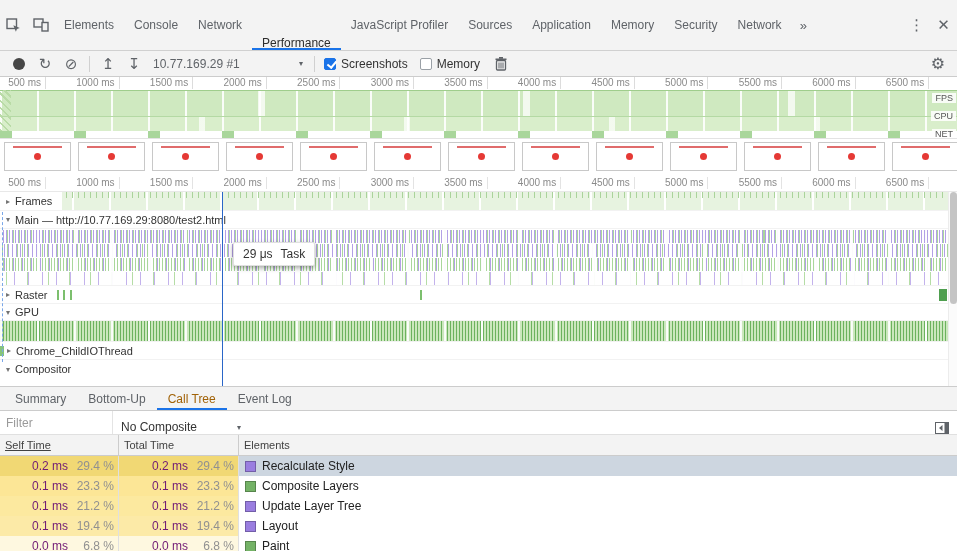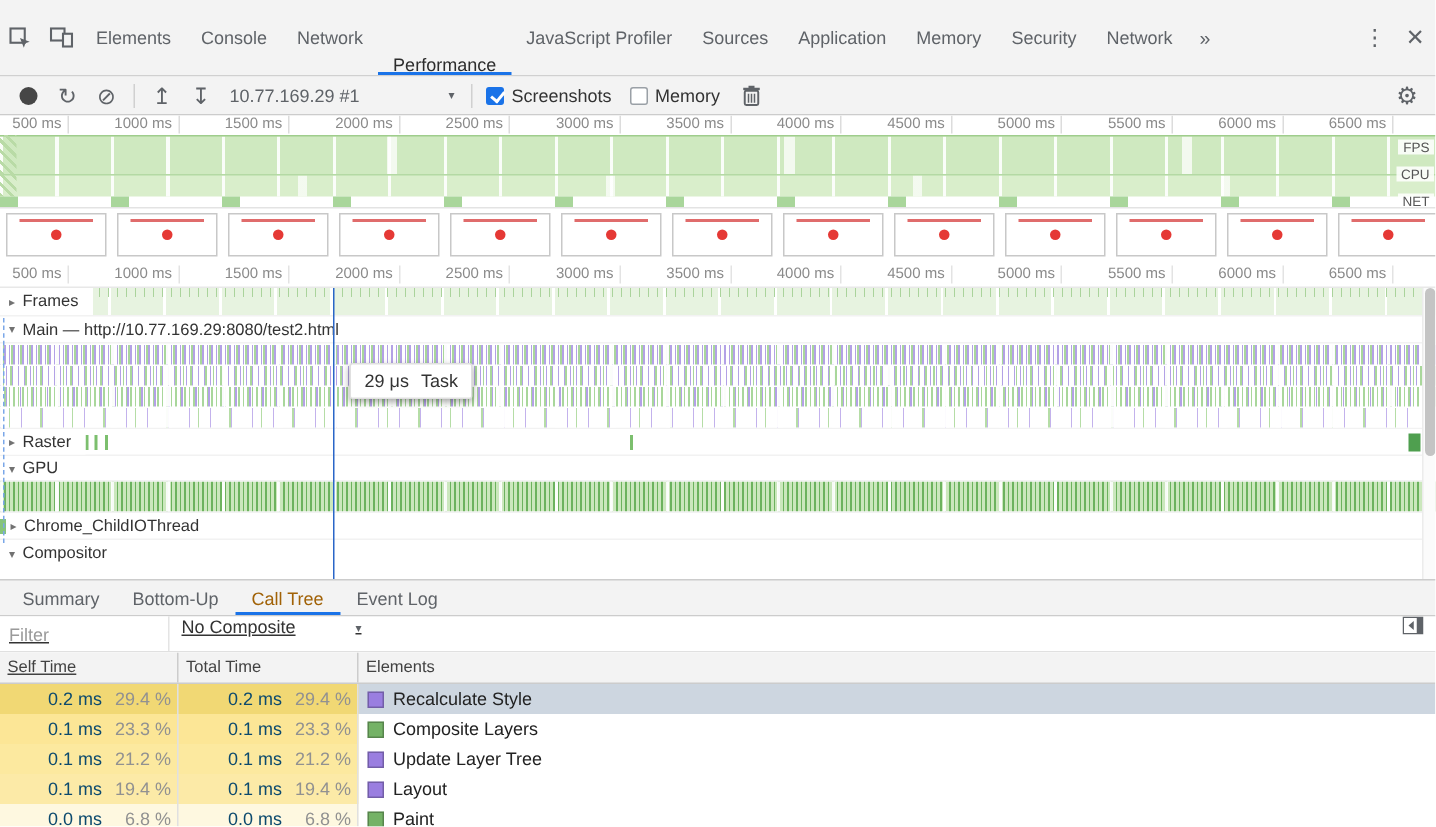--- a/index.html
+++ b/index.html
@@ -97,42 +97,42 @@
   .scrollbar { position: absolute; right: 0; top: 0; bottom: 0; width: 9px; background: #fbfbfb; border-left: 1px solid #ececec; z-index: 5; }
   .scroll-thumb { position: absolute; top: 0; left: 1px; width: 7px; height: 112px; background: #c4c4c4; border-radius: 4px; }
 
   
   .bottom-tabs { flex: 0 0 25px; background: #f3f3f3; border-top: 1px solid #ccc; border-bottom: 1px solid #ccc; display: flex; align-items: stretch; padding-left: 4px; }
   .btab { padding: 0 11px; display: flex; align-items: center; color: #5f6368; position: relative; cursor: pointer; white-space: nowrap; }
   .btab.active { color: #a16207; }
   .btab.active::after { content: ""; position: absolute; left: 0; right: 0; bottom: 0; height: 2px; background: #1a73e8; }
 
   
-  .filter-row { flex: 0 0 24px; background: #fff; border-bottom: 1px solid #e0e0e0; display: flex; align-items: flex-start; text-decoration: underline; }
+  .filter-row { flex: 0 0 24px; background: #fff; border-bottom: 1px solid #e0e0e0; display: flex; align-items: flex-end; }
   .filter-input { width: 112px; height: 100%; border: none; outline: none; padding: 0 6px; font-family: "Liberation Sans", sans-serif; font-size: 12px; color: #333; }
   .filter-input::placeholder { color: #9a9a9a; }
   .vsep { width: 1px; height: 100%; background: #e4e4e4; }
   .grouping { width: 128px; margin-left: 8px; display: flex; align-items: center; justify-content: space-between; padding: 0 8px 0 0; color: #333; cursor: pointer; }
   .filter-spacer { flex: 1; }
   .panel-toggle { margin-right: 8px; display: flex; align-items: center; cursor: pointer; }
 
   
   .table { flex: 1; position: relative; background: #fff; overflow: hidden; }
   .thead { height: 21px; background: #f3f3f3; border-bottom: 1px solid #ccc; display: flex; }
   .th { display: flex; align-items: center; padding: 0 5px; font-size: 11px; color: #424242; cursor: pointer; }
   .th-self { width: 119px; border-right: 1px solid #ccc; text-decoration: underline; }
   .th-total { width: 120px; border-right: 1px solid #ccc; }
   .th-activity { flex: 1; }
   .tr { height: 20px; display: flex; cursor: pointer; }
   .tr.selected { background: #cdd6e0; }
   .td { display: flex; align-items: center; }
   .td-self { width: 119px; justify-content: flex-end; padding-right: 5px; background-clip: padding-box; }
   .td-total { width: 120px; justify-content: flex-end; padding-right: 5px; }
   .td-activity { flex: 1; padding-left: 6px; }
-  .ms { color: #0c4a6e; text-align: right; }
+  .ms { color: #701a75; text-align: right; }
   .pct { color: #919191; min-width: 42px; text-align: right; margin-left: 4px; }
   .sq { width: 11px; height: 11px; border: 1px solid rgba(0,0,0,.25); margin-right: 6px; flex: 0 0 11px; }
   .act { color: #222; }
   .col-line { position: absolute; top: 21px; bottom: 0; width: 1px; background: #e0e0e0; pointer-events: none; z-index: 3; }
 </style>
 </head>
 <body>
 
 <div class="devtools">
 

